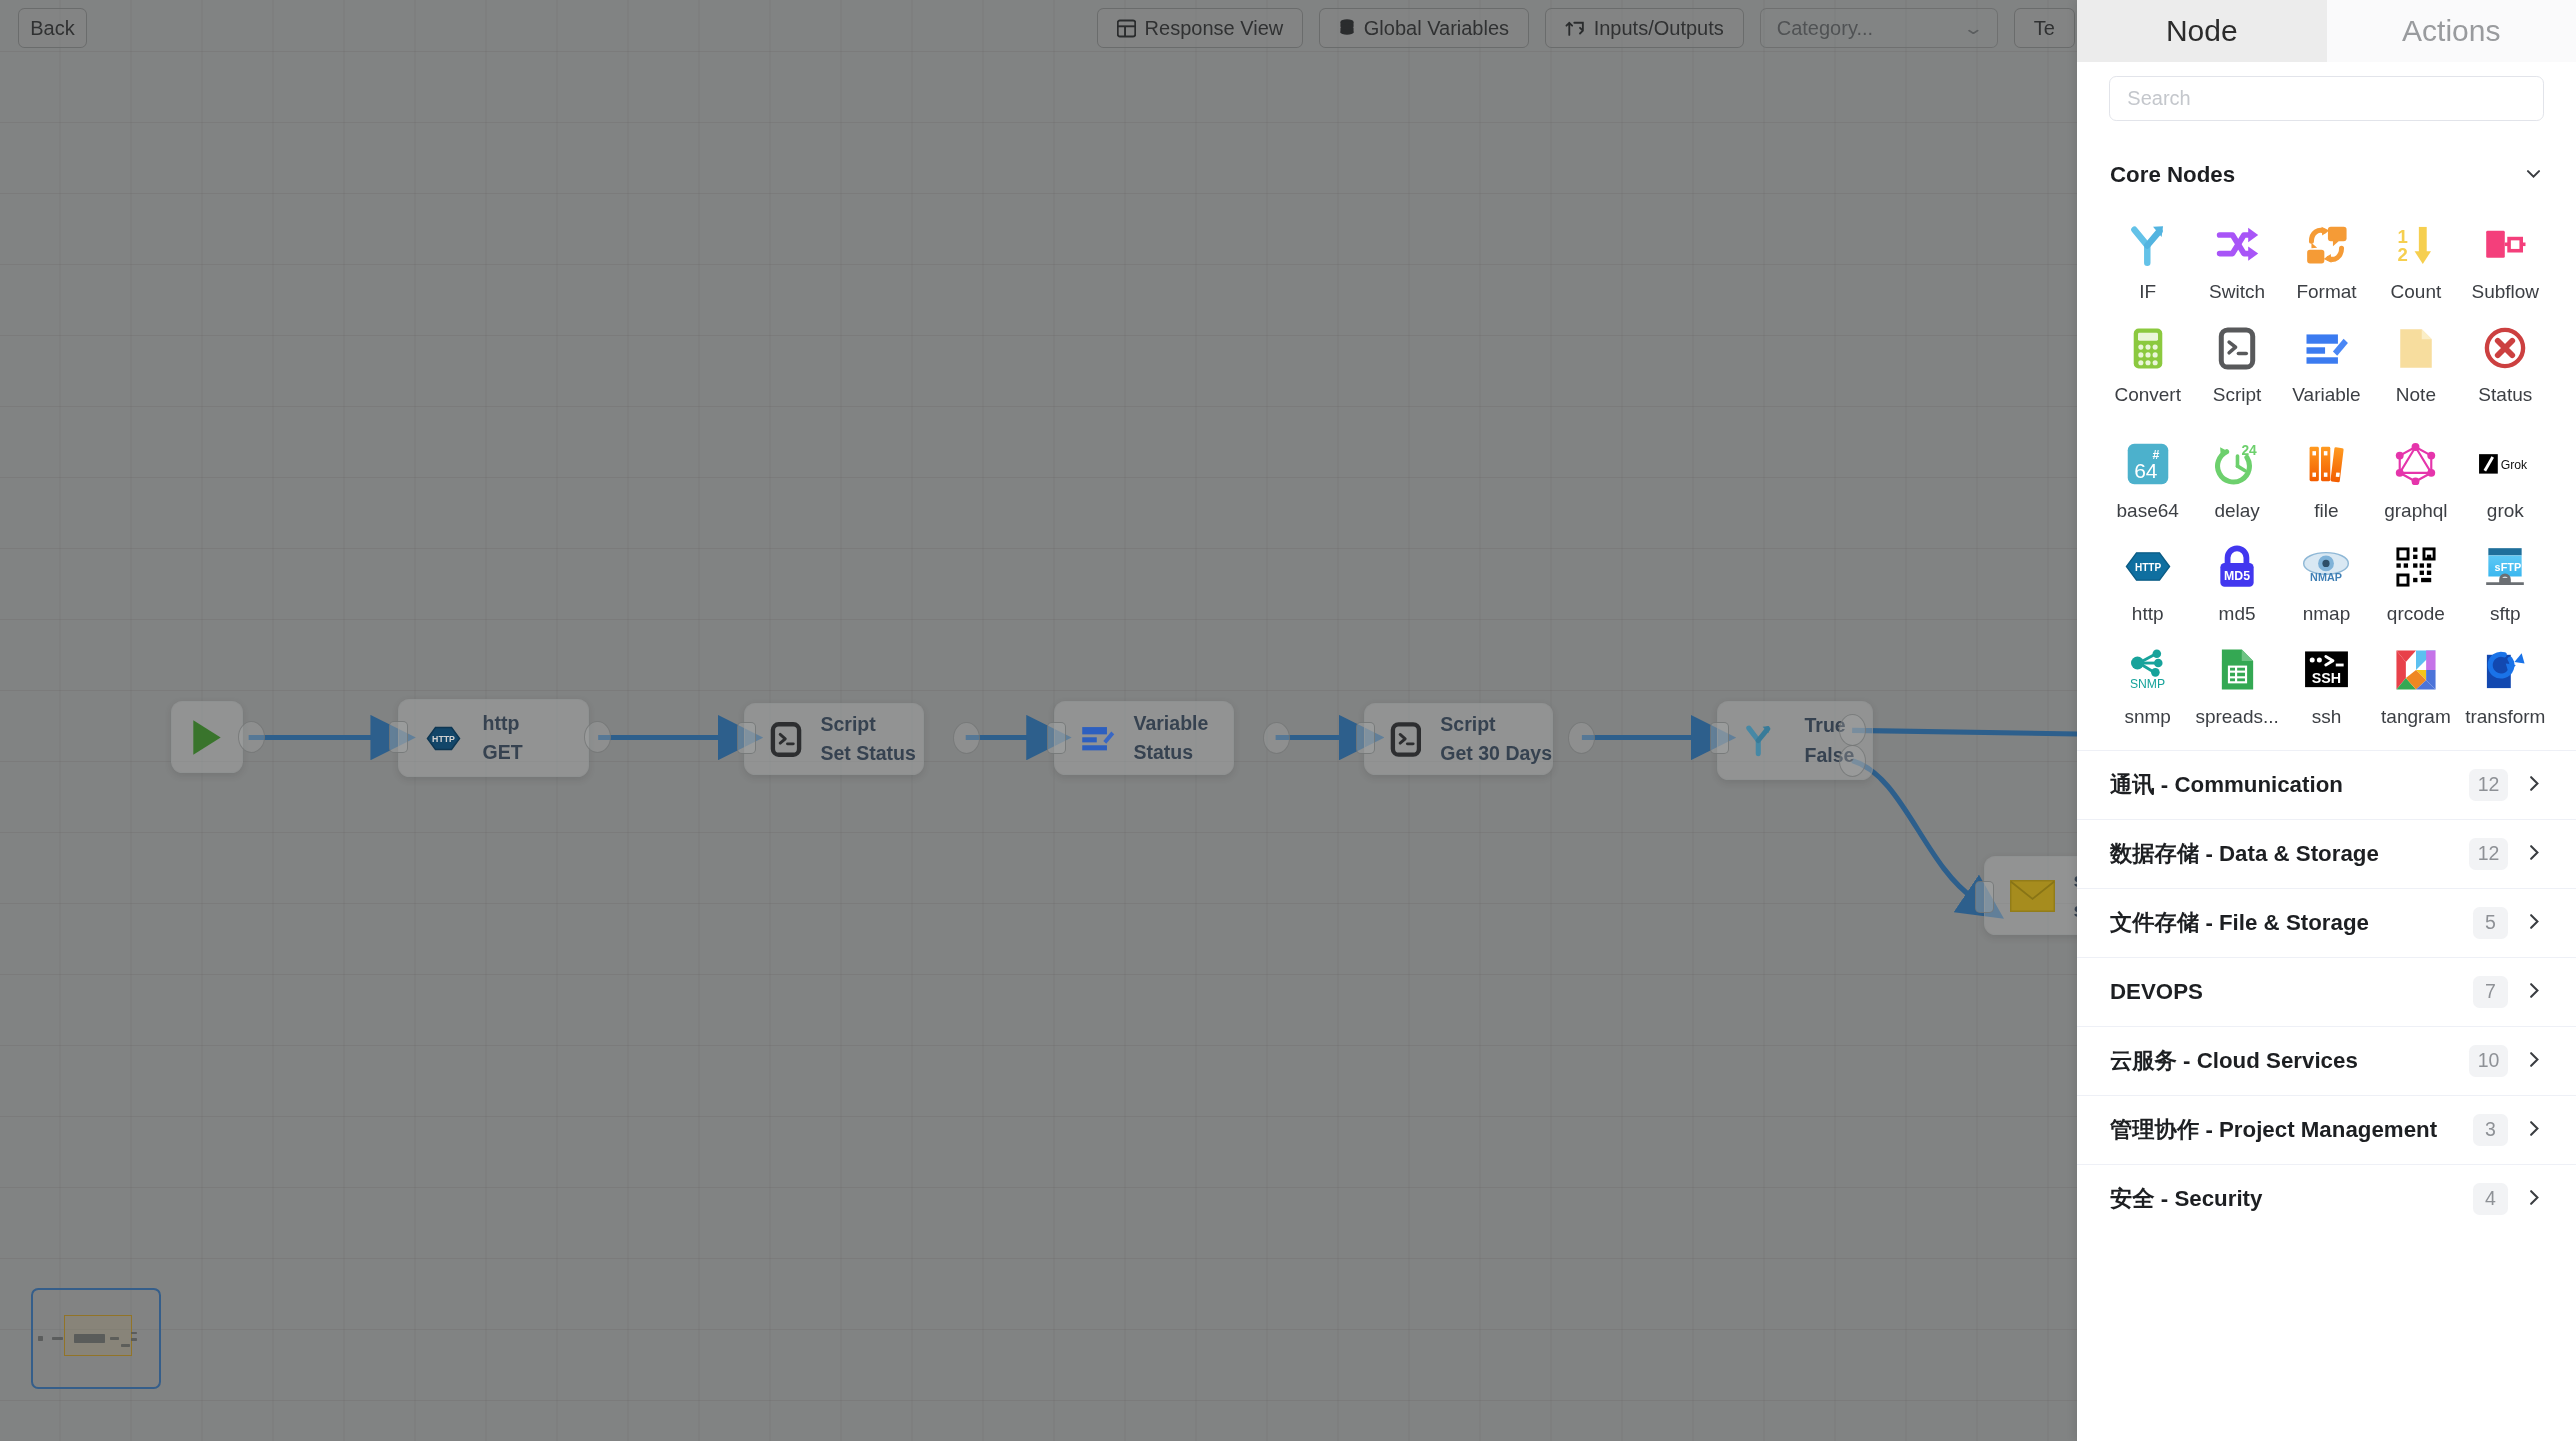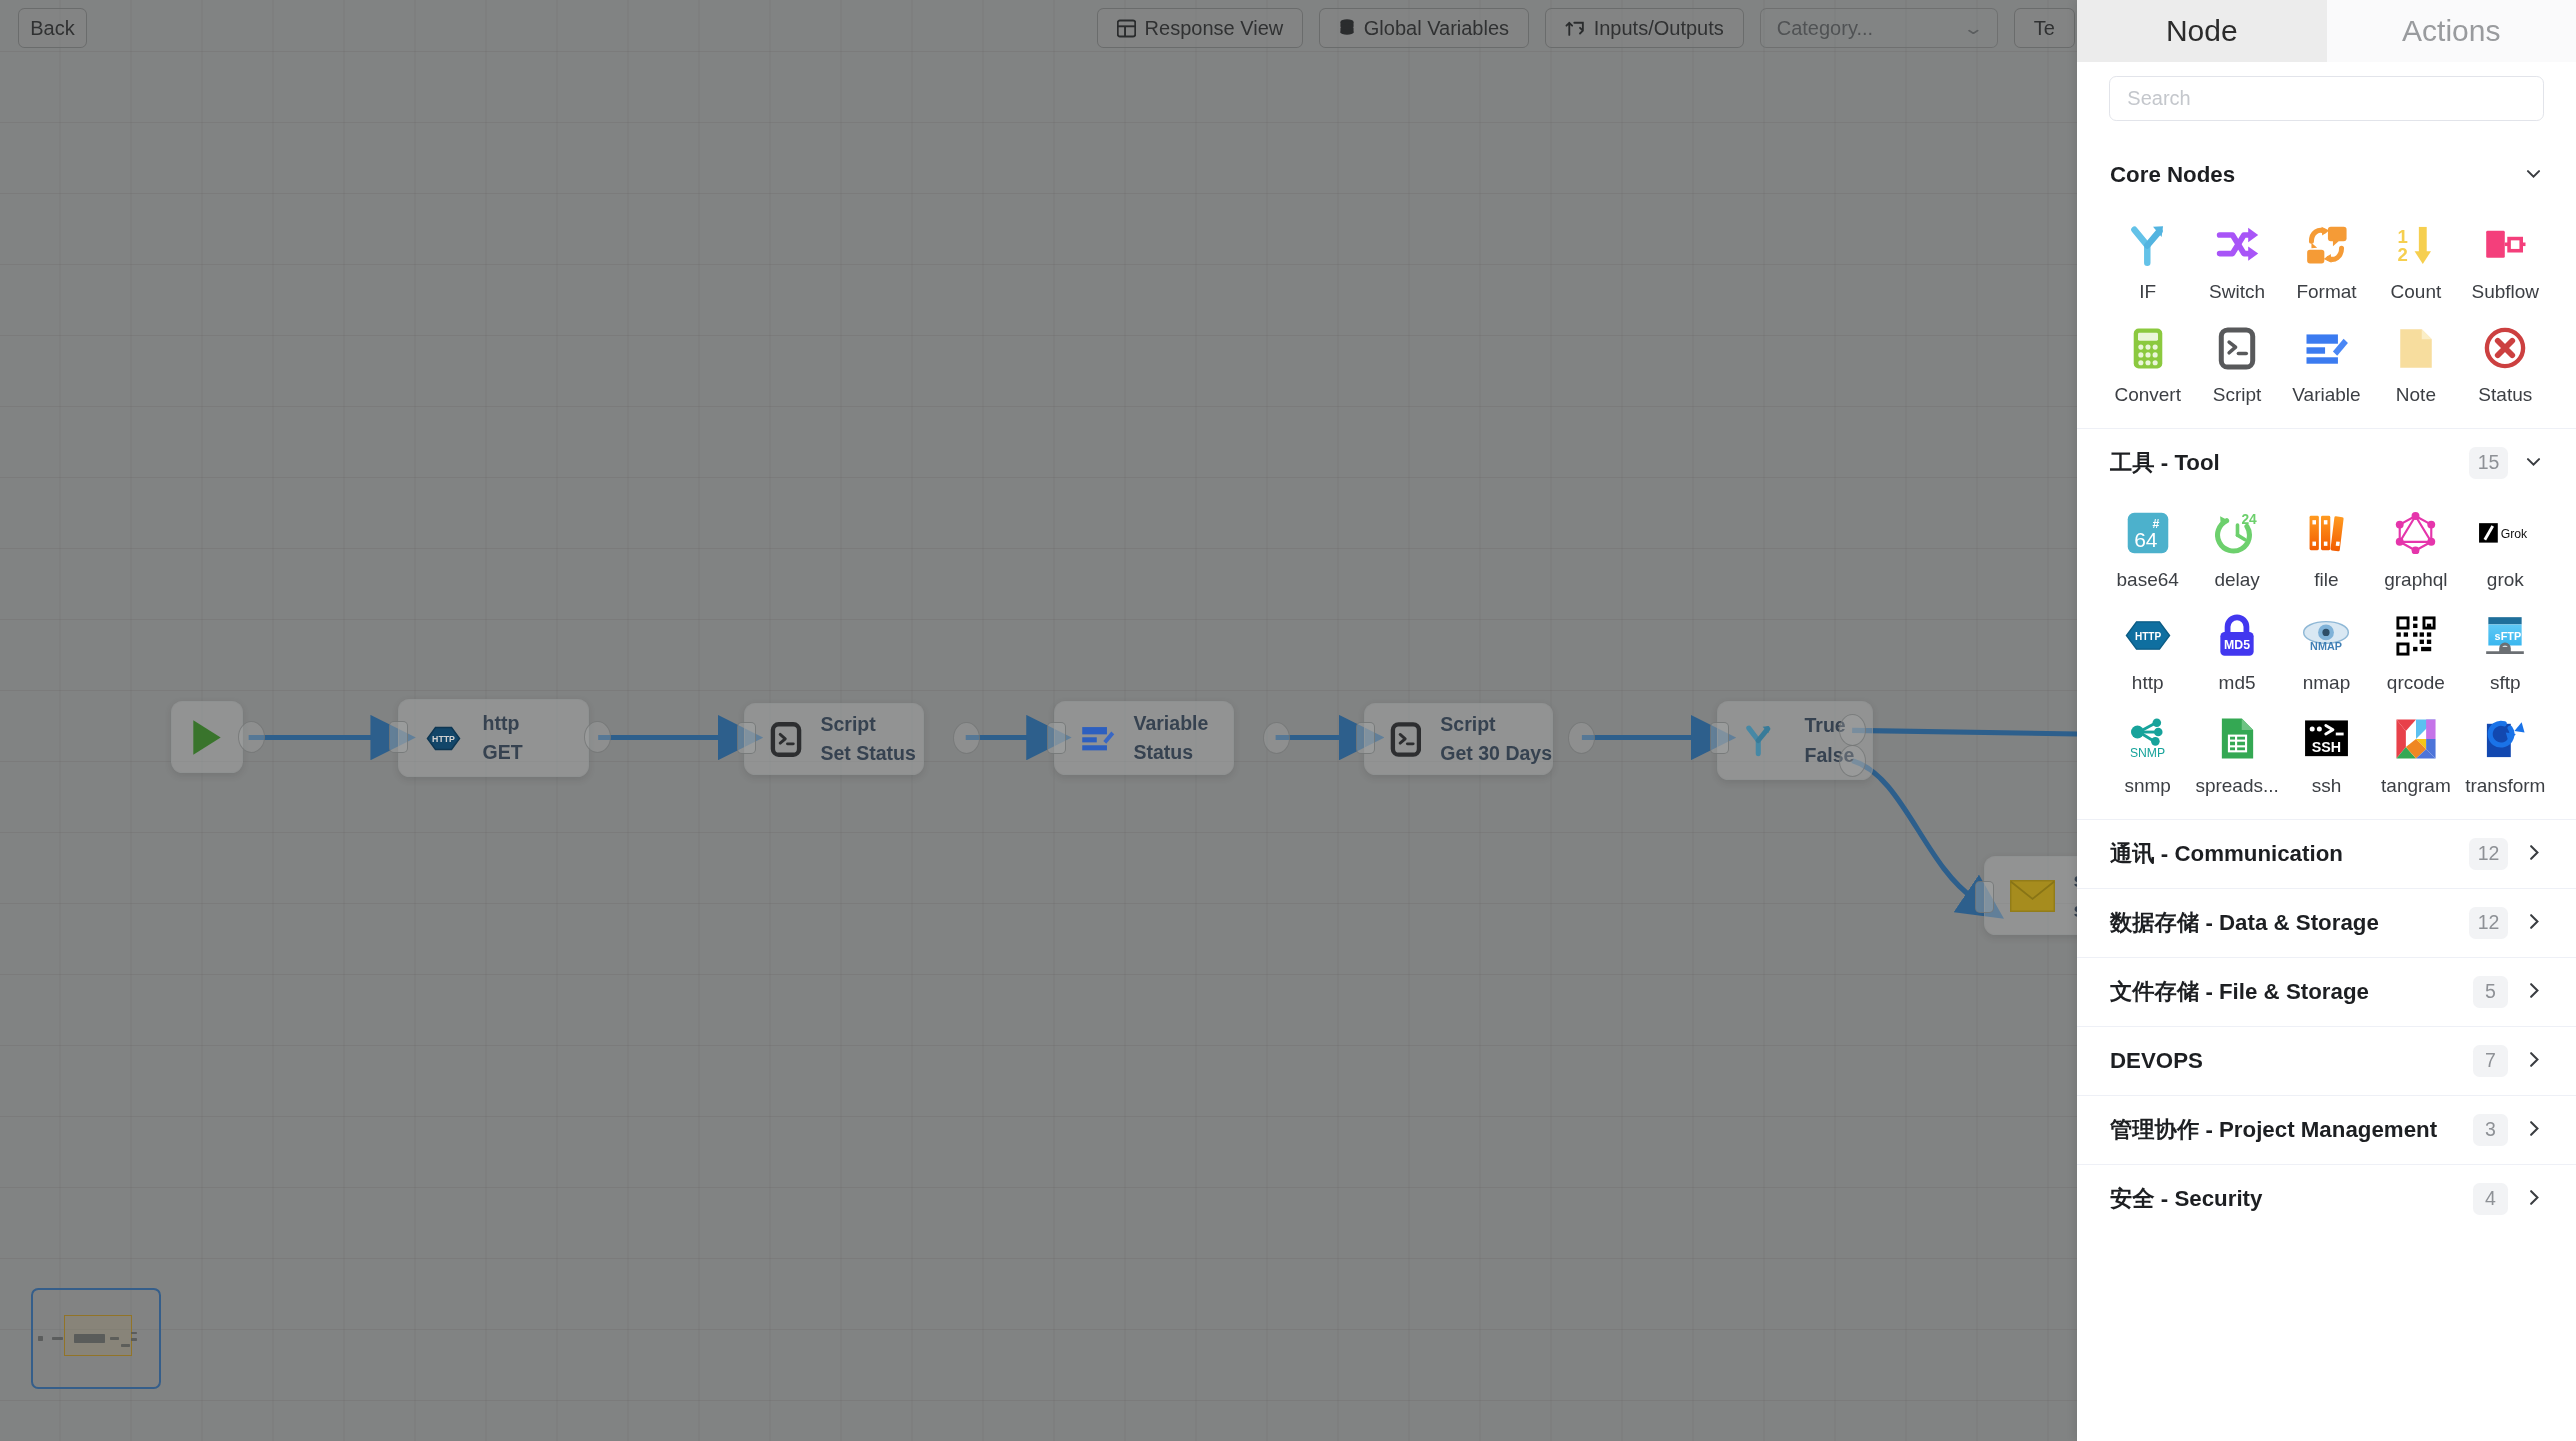--- a/index.html
+++ b/index.html
@@ -449,29 +449,20 @@
             <div class="cell-label">Note</div>
           </div>
           <div class="cell">
             <div class="cell-ico">
               <svg width="42" height="42" viewBox="0 0 58 58">
                 <circle cx="29" cy="29" r="25" fill="none" stroke="#cc4040" stroke-width="6"></circle>
                 <path d="M19 19 L39 39 M39 19 L19 39" stroke="#cc4040" stroke-width="8" stroke-linecap="round"></path>
               </svg>
             </div>
             <div class="cell-label">Status</div>
-          </div>
-        </div>
-        <div class="sec-head">
-          <div class="sec-title">工具 - Tool</div>
-          <div class="sec-right">
-            <div class="sec-count">15</div>
-            <span><svg class="chev" viewBox="0 0 24 24" fill="none" stroke="#3a3d41" stroke-width="2.6" stroke-linecap="round">
-                <path d="M5 9 L12 16 L19 9"></path>
-              </svg></span>
           </div>
         </div>
         <div class="grid">
           <div class="cell">
             <div class="cell-ico">
               <svg width="42" height="42" viewBox="0 0 58 58">
                 <rect x="1" y="1" width="56" height="56" rx="9" fill="#4cb1cc"></rect>
                 <text x="40" y="22" font-size="17" font-weight="bold" fill="#fff" text-anchor="middle" font-family="Liberation Sans, sans-serif">#</text>
                 <text x="26" y="48" font-size="29" fill="#fff" text-anchor="middle" font-family="Liberation Sans, sans-serif">64</text>
               </svg>
@@ -709,20 +700,29 @@
         <div class="sec-head">
           <div class="sec-title">DEVOPS</div>
           <div class="sec-right">
             <div class="sec-count">7</div>
             <span><svg class="chev" viewBox="0 0 24 24" fill="none" stroke="#3a3d41" stroke-width="2.6" stroke-linecap="round">
                 <path d="M9 4 L17 12 L9 20"></path>
               </svg></span>
           </div>
         </div>
         <div class="sec-head">
+          <div class="sec-title">云服务 - Cloud Services</div>
+          <div class="sec-right">
+            <div class="sec-count">10</div>
+            <span><svg class="chev" viewBox="0 0 24 24" fill="none" stroke="#3a3d41" stroke-width="2.6" stroke-linecap="round">
+                <path d="M9 4 L17 12 L9 20"></path>
+              </svg></span>
+          </div>
+        </div>
+        <div class="sec-head">
           <div class="sec-title">管理协作 - Project Management</div>
           <div class="sec-right">
             <div class="sec-count">3</div>
             <span><svg class="chev" viewBox="0 0 24 24" fill="none" stroke="#3a3d41" stroke-width="2.6" stroke-linecap="round">
                 <path d="M9 4 L17 12 L9 20"></path>
               </svg></span>
           </div>
         </div>
         <div class="sec-head">
           <div class="sec-title">安全 - Security</div>

